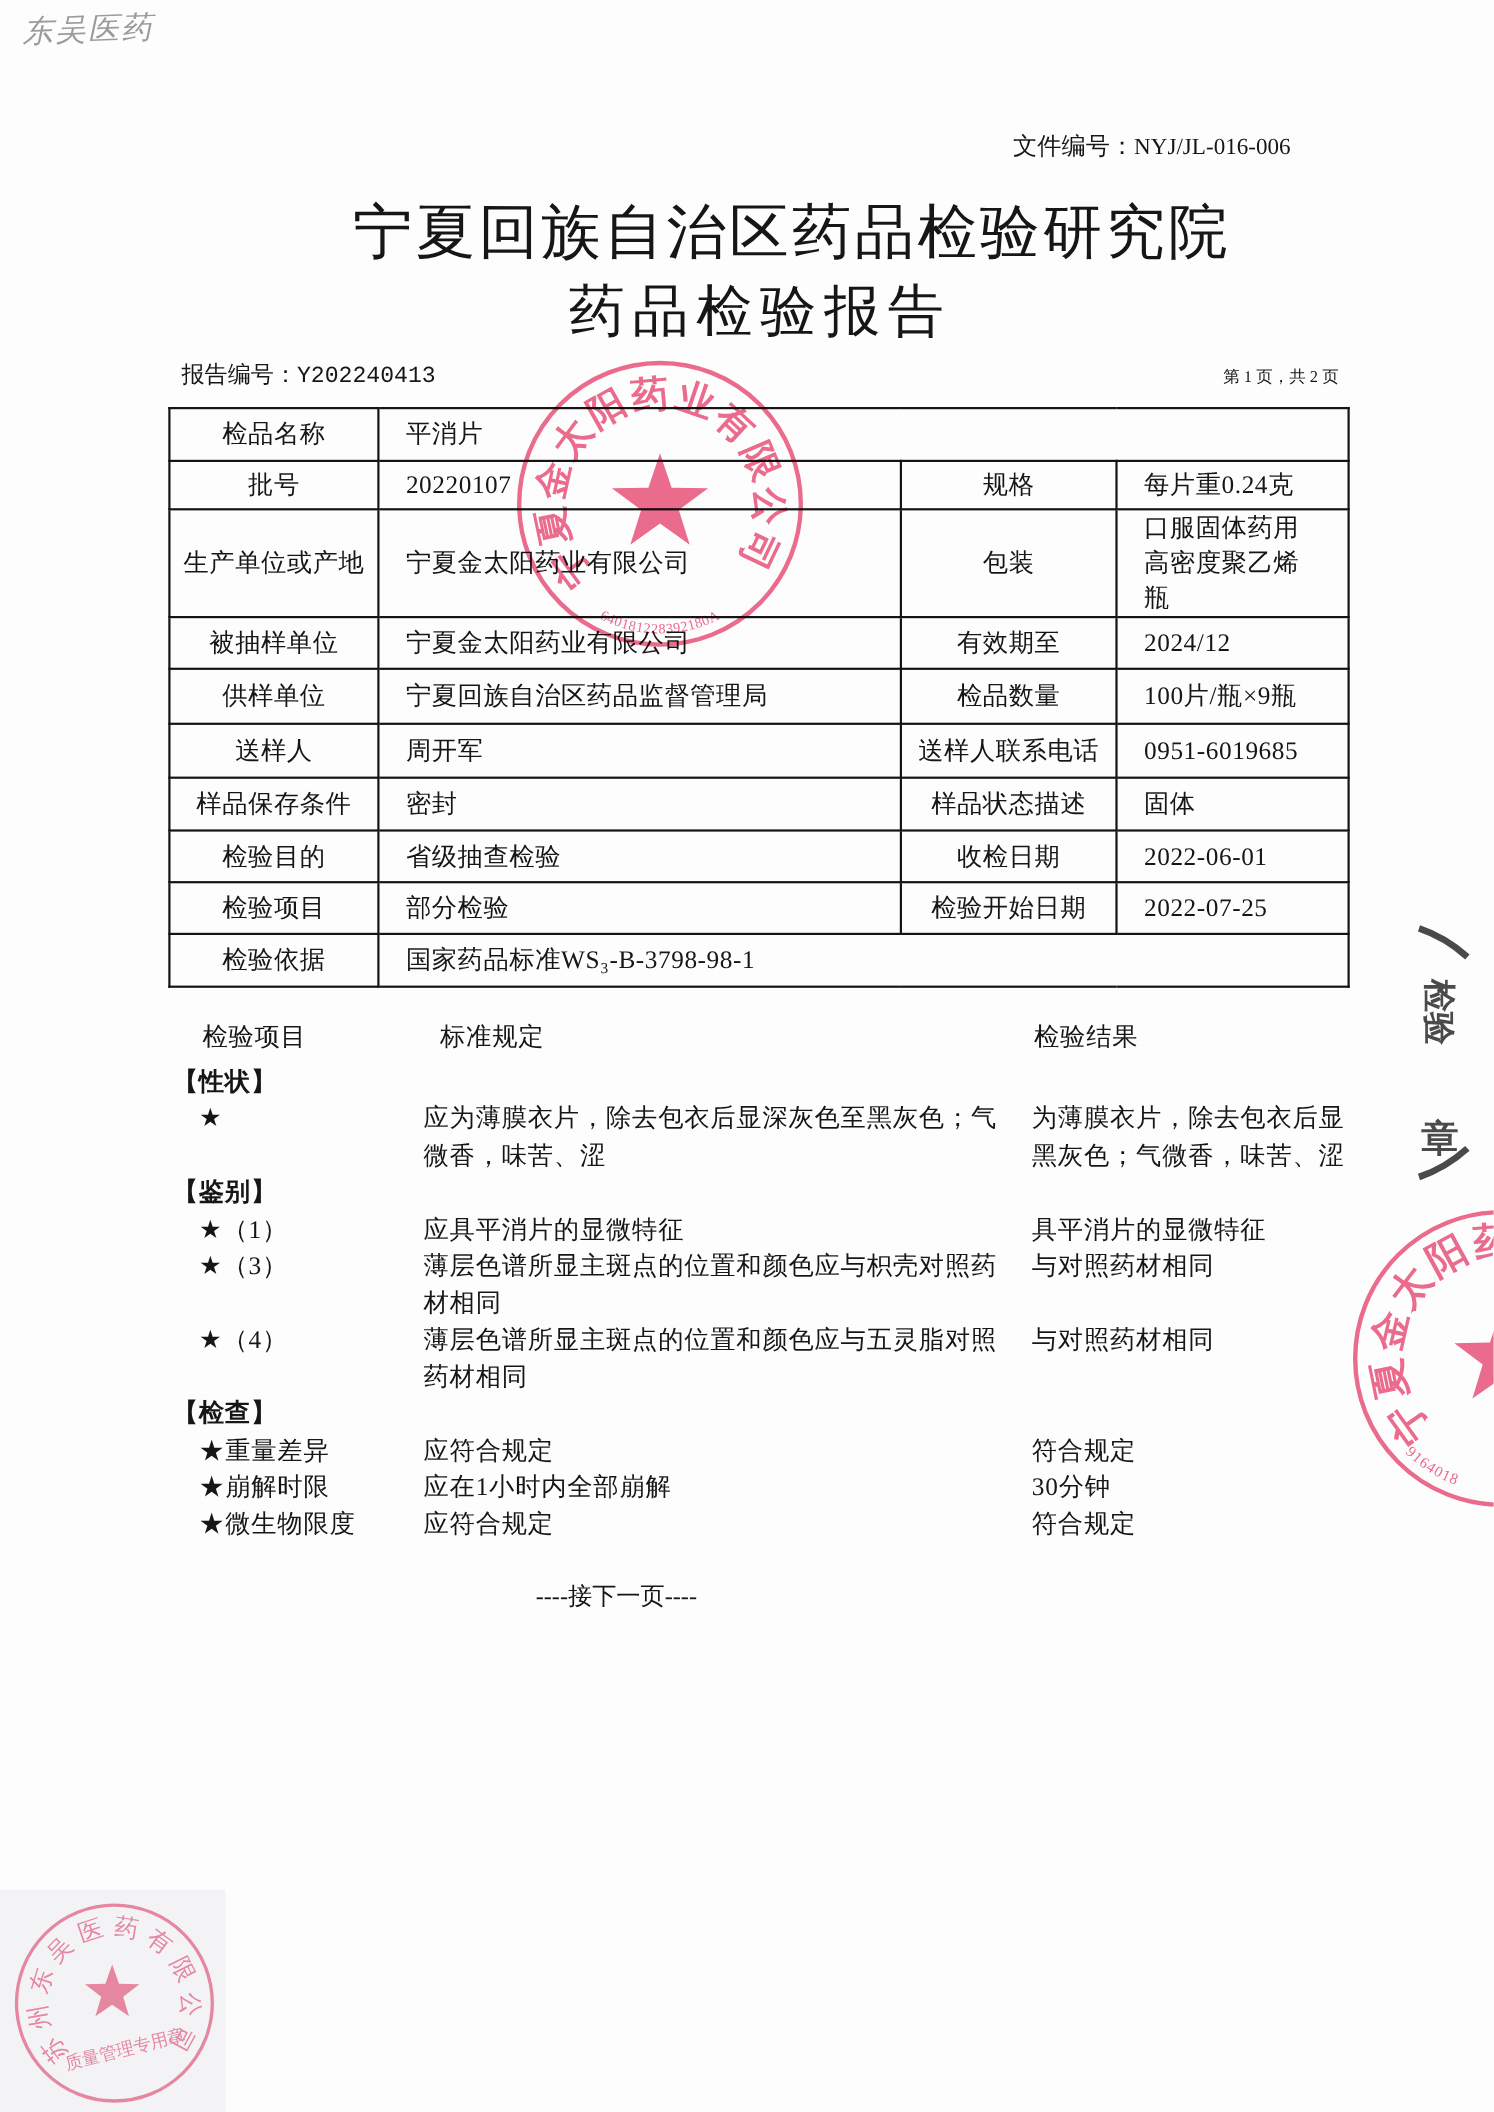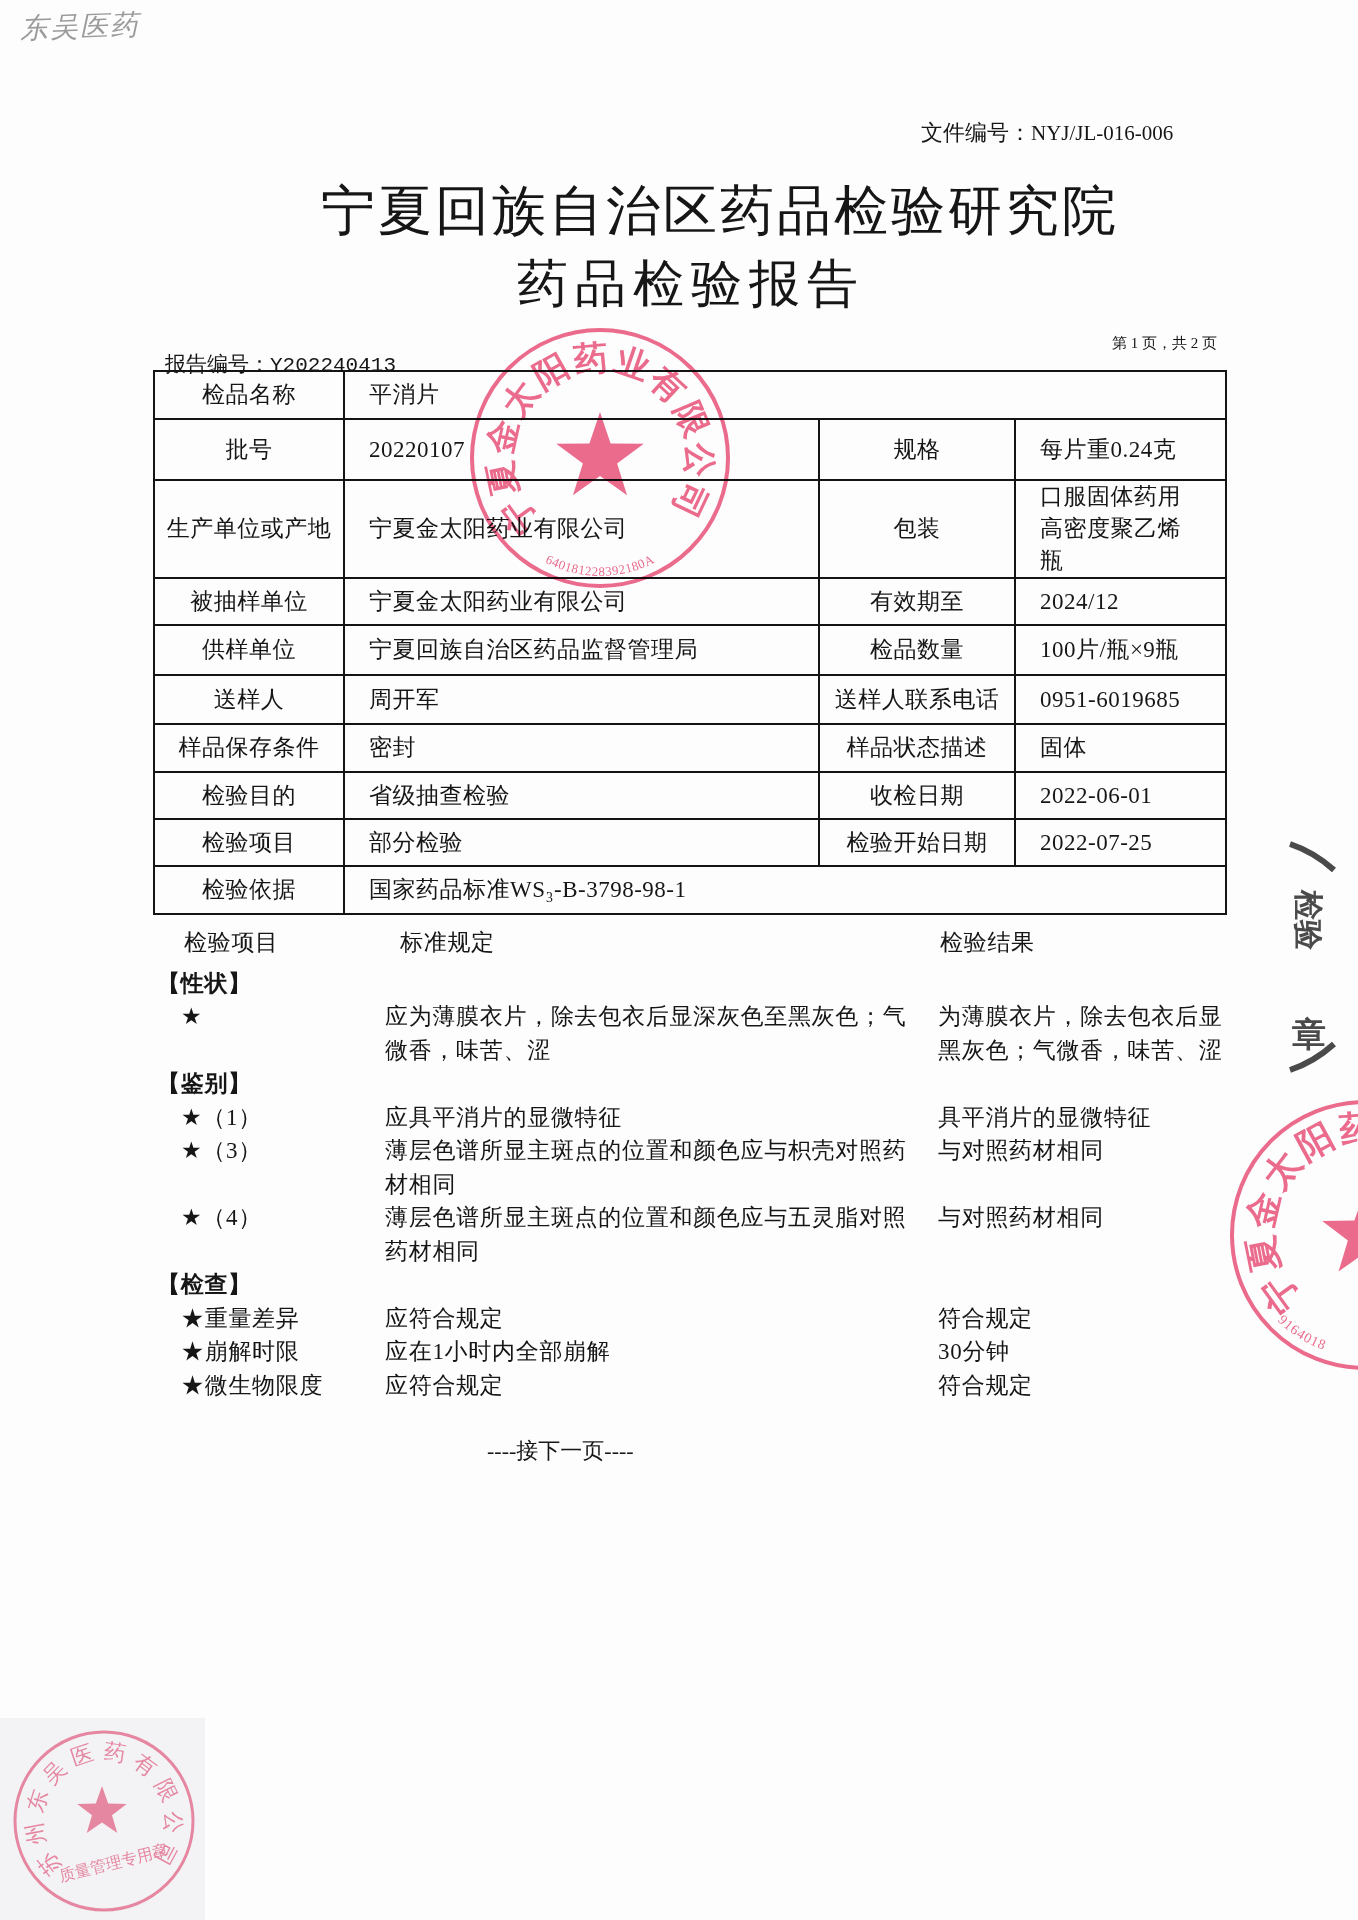--- a/index.html
+++ b/index.html
@@ -12,21 +12,21 @@
 
   .hand-note { left: 20px; top: 8px; font-size: 28px; color: #9b9b9b; font-style: italic;
     letter-spacing: 2px; transform: rotate(-2deg); font-family: "DejaVu Sans", sans-serif; }
 
   .file-no { left: 921px; top: 119px; font-size: 22px; line-height: 28px; }
   .file-no .val { font-family: Liberation Serif, serif; font-size: 21px; }
 
   .title1 { left: 321px; top: 180px; font-size: 54px; letter-spacing: 3px; line-height: 62px; }
   .title2 { left: 517px; top: 253px; font-size: 51px; letter-spacing: 7px; line-height: 62px; }
 
-  .report-no { left: 165px; top: 350px; font-size: 21px; line-height: 28px; }
+  .report-no { left: 165px; top: 326px; font-size: 21px; line-height: 28px; }
   .report-no .val { font-family: "Liberation Mono", monospace; font-size: 21px; }
   .page-ind { right: 141px; top: 329px; font-size: 15px; line-height: 28px; }
 
   table.info { position: absolute; left: 153px; top: 370px; width: 1072px;
     border-collapse: collapse; table-layout: fixed; font-size: 23px; }
   table.info td { border: 2px solid #141414; padding: 0 24px; vertical-align: middle;
     line-height: 32px; overflow: hidden; }
   table.info td.lbl { text-align: center; padding: 0; letter-spacing: 0.5px; white-space: nowrap; }
   table.info td.val { text-align: left; letter-spacing: 0.5px; }
 
@@ -72,21 +72,21 @@
         <col style="width:190px">
         <col style="width:475px">
         <col style="width:196px">
         <col style="width:211px">
       </colgroup>
     <tbody>
         <tr style="height:48px">
       <td class="lbl">检品名称</td>
       <td class="val" colspan="3">平消片</td>
     </tr>
-    <tr style="height:61px">
+    <tr style="height:44px">
       <td class="lbl">批号</td>
       <td class="val">20220107</td>
       <td class="lbl">规格</td>
       <td class="val">每片重0.24克</td>
     </tr>
     <tr style="height:67px">
       <td class="lbl">生产单位或产地</td>
       <td class="val">宁夏金太阳药业有限公司</td>
       <td class="lbl">包装</td>
       <td class="val" style="word-break:break-all">口服固体药用高密度聚乙烯瓶</td>

